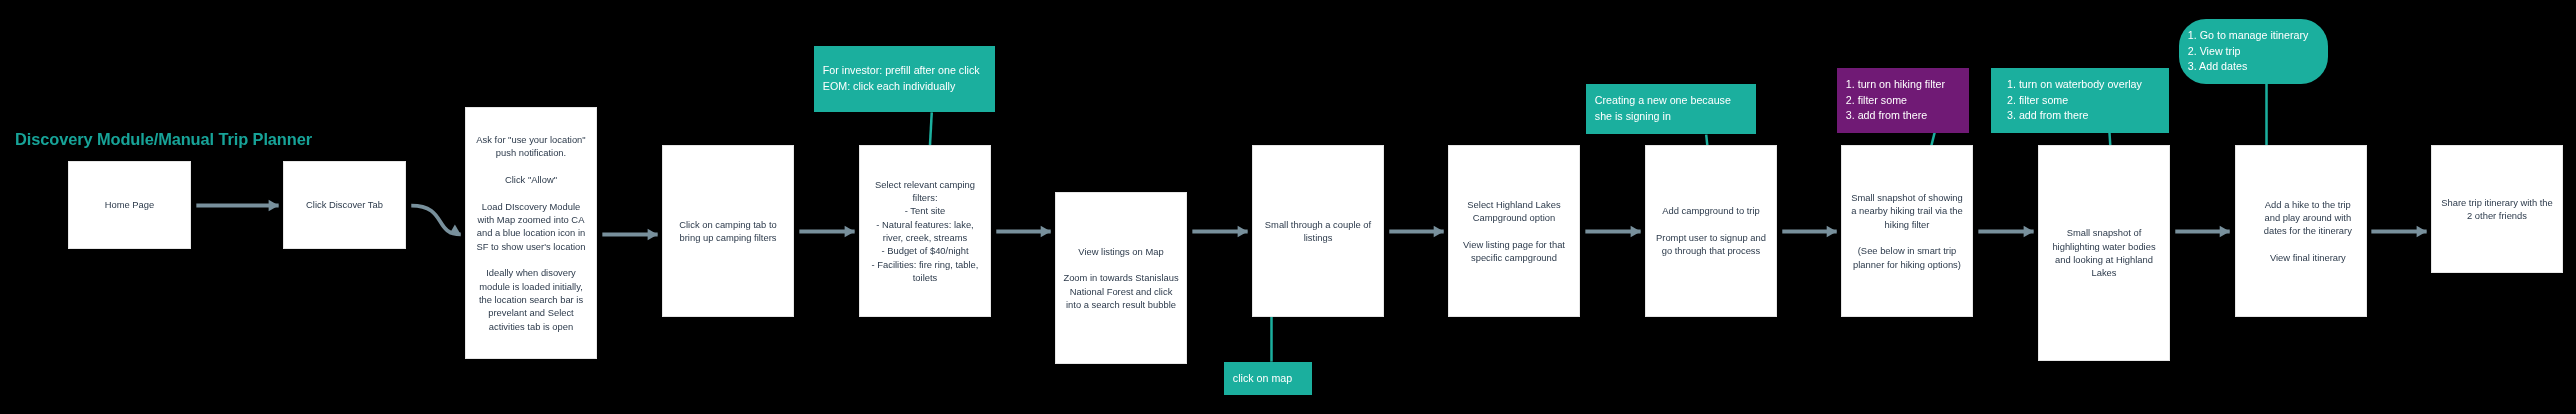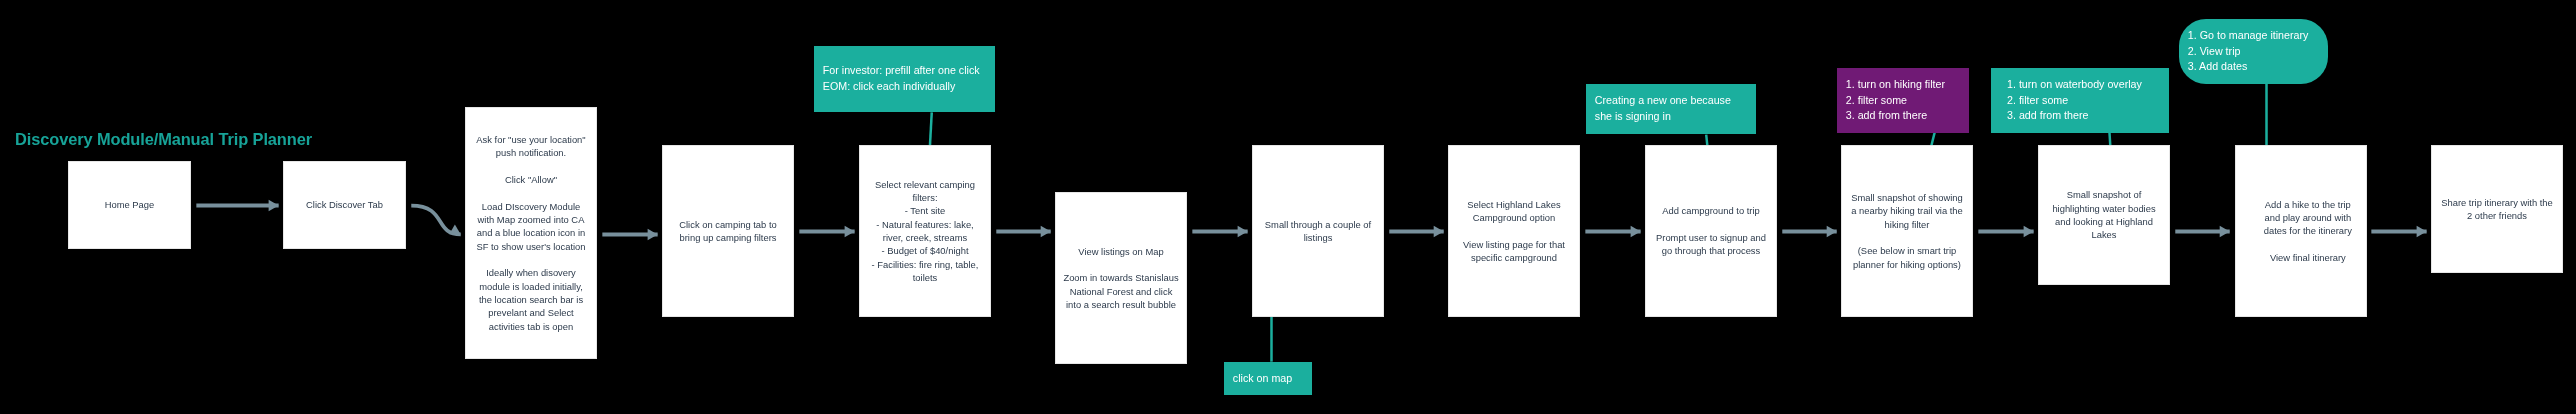--- a/index.html
+++ b/index.html
@@ -230,21 +230,21 @@
       <div class="node" style="left: 1645px; top: 145px; width: 132px; height: 172px;">
         <div class="node-text">Add campground to trip
 
 Prompt user to signup and go through that process</div>
       </div>
       <div class="node" style="left: 1841px; top: 145px; width: 132px; height: 172px;">
         <div class="node-text">Small snapshot of showing a nearby hiking trail via the hiking filter
 
 (See below in smart trip planner for hiking options)</div>
       </div>
-      <div class="node" style="left: 2038px; top: 145px; width: 132px; height: 140px;">
+      <div class="node" style="left: 2038px; top: 145px; width: 132px; height: 216px;">
         <div class="node-text">Small snapshot of highlighting water bodies and looking at Highland Lakes</div>
       </div>
       <div class="node" style="left: 2235px; top: 145px; width: 132px; height: 172px; padding-left: 20px;">
         <div class="node-text">Add a hike to the trip and play around with dates for the itinerary
 
 View final itinerary</div>
       </div>
       <div class="node" style="left: 2431px; top: 145px; width: 132px; height: 128px;">
         <div class="node-text">Share trip itinerary with the 2 other friends</div>
       </div>

